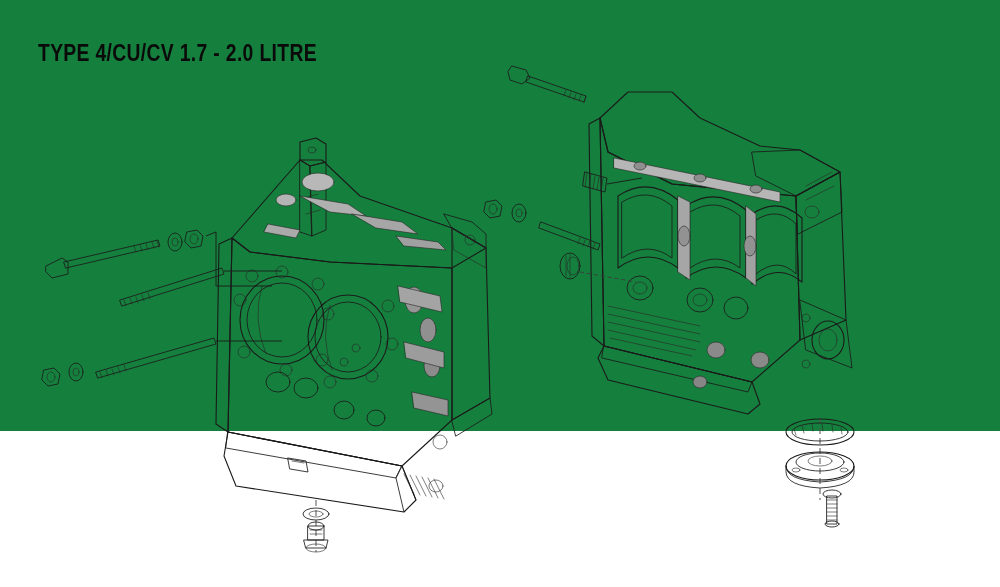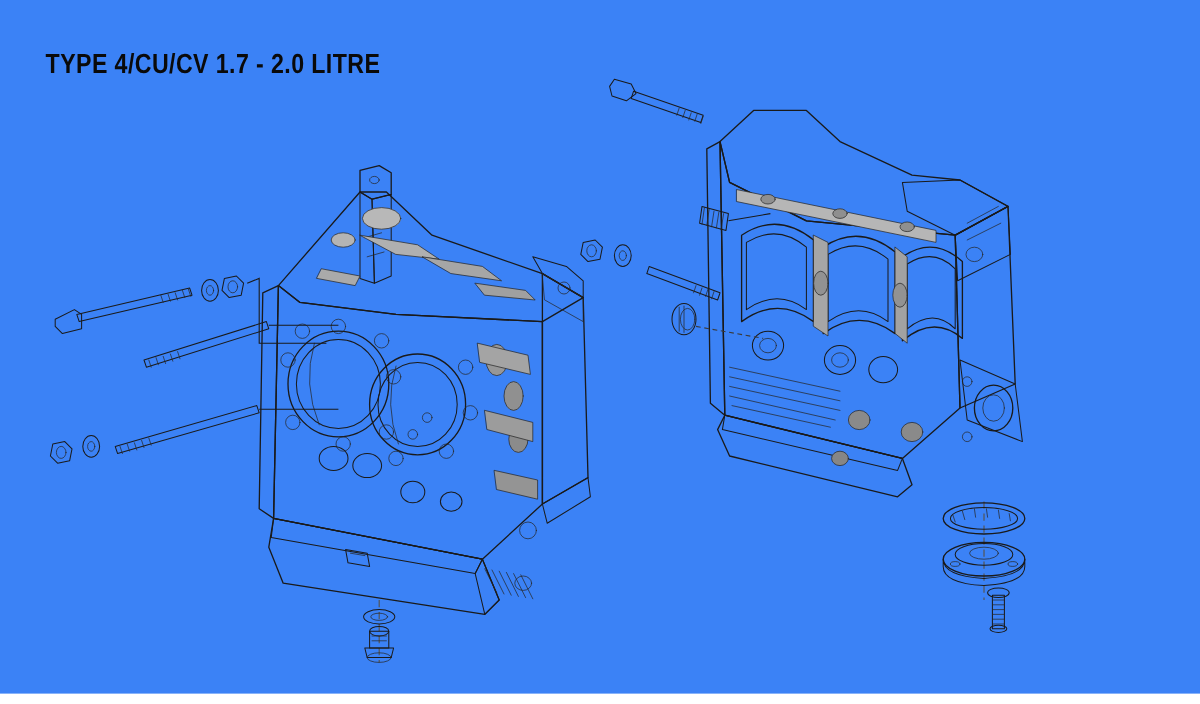--- a/index.html
+++ b/index.html
@@ -1,21 +1,21 @@
 <!DOCTYPE html>
 <html><head>
 <meta charset="utf-8">
 <title>Type 4 Crankcase Exploded View</title>
 <style>
   html,body{margin:0;padding:0;background:#ffffff;}
   body{
     width:1000px;height:587px;overflow:hidden;position:relative;
     font-family:"Liberation Sans","DejaVu Sans",sans-serif;
   }
-  #page{position:relative;width:1000px;height:578px;background:#3b82f6;}
+  #page{position:relative;width:1000px;height:431px;background:#15803d;}
 
   .title{
     position:absolute;left:38px;top:40px;
     font-family:"Liberation Sans","DejaVu Sans",sans-serif;
     font-weight:bold;font-size:23px;line-height:26px;
     letter-spacing:.4px;color:#0a0a0a;white-space:nowrap;
     transform:scaleX(.84);transform-origin:left center;
   }
 
   #art{position:absolute;left:0;top:0;width:1000px;height:587px;}

